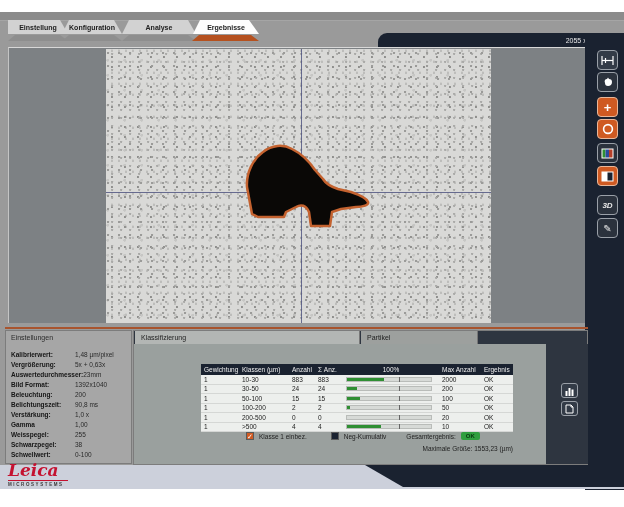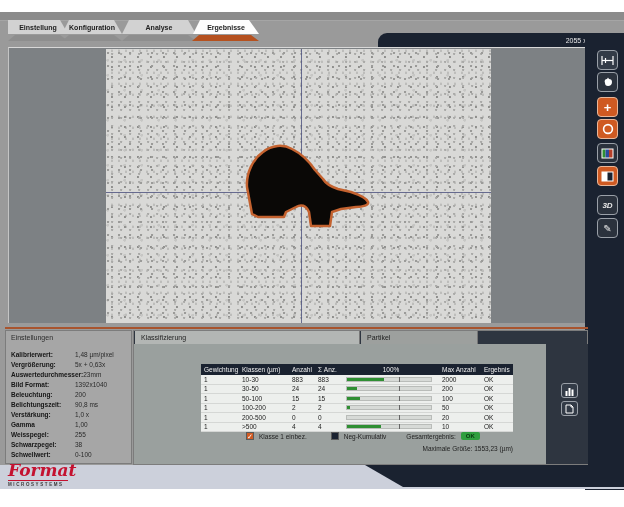--- a/index.html
+++ b/index.html
@@ -378,17 +378,17 @@
       <span class="foot-label">Gesamtergebnis:</span>
       <span class="ok-badge">OK</span>
     </div>
     <div class="max-size">Maximale Größe: 1553,23 (µm)</div>
   </div>
 
   <div class="bottom-strip"></div>
   <div class="bottom-dark"></div>
 
   <div class="logo">
-    <div class="logo-script">Format</div>
+    <div class="logo-script">Leica</div>
     <div class="logo-sub">MICROSYSTEMS</div>
   </div>
 
 </div>
 
 </body></html>

